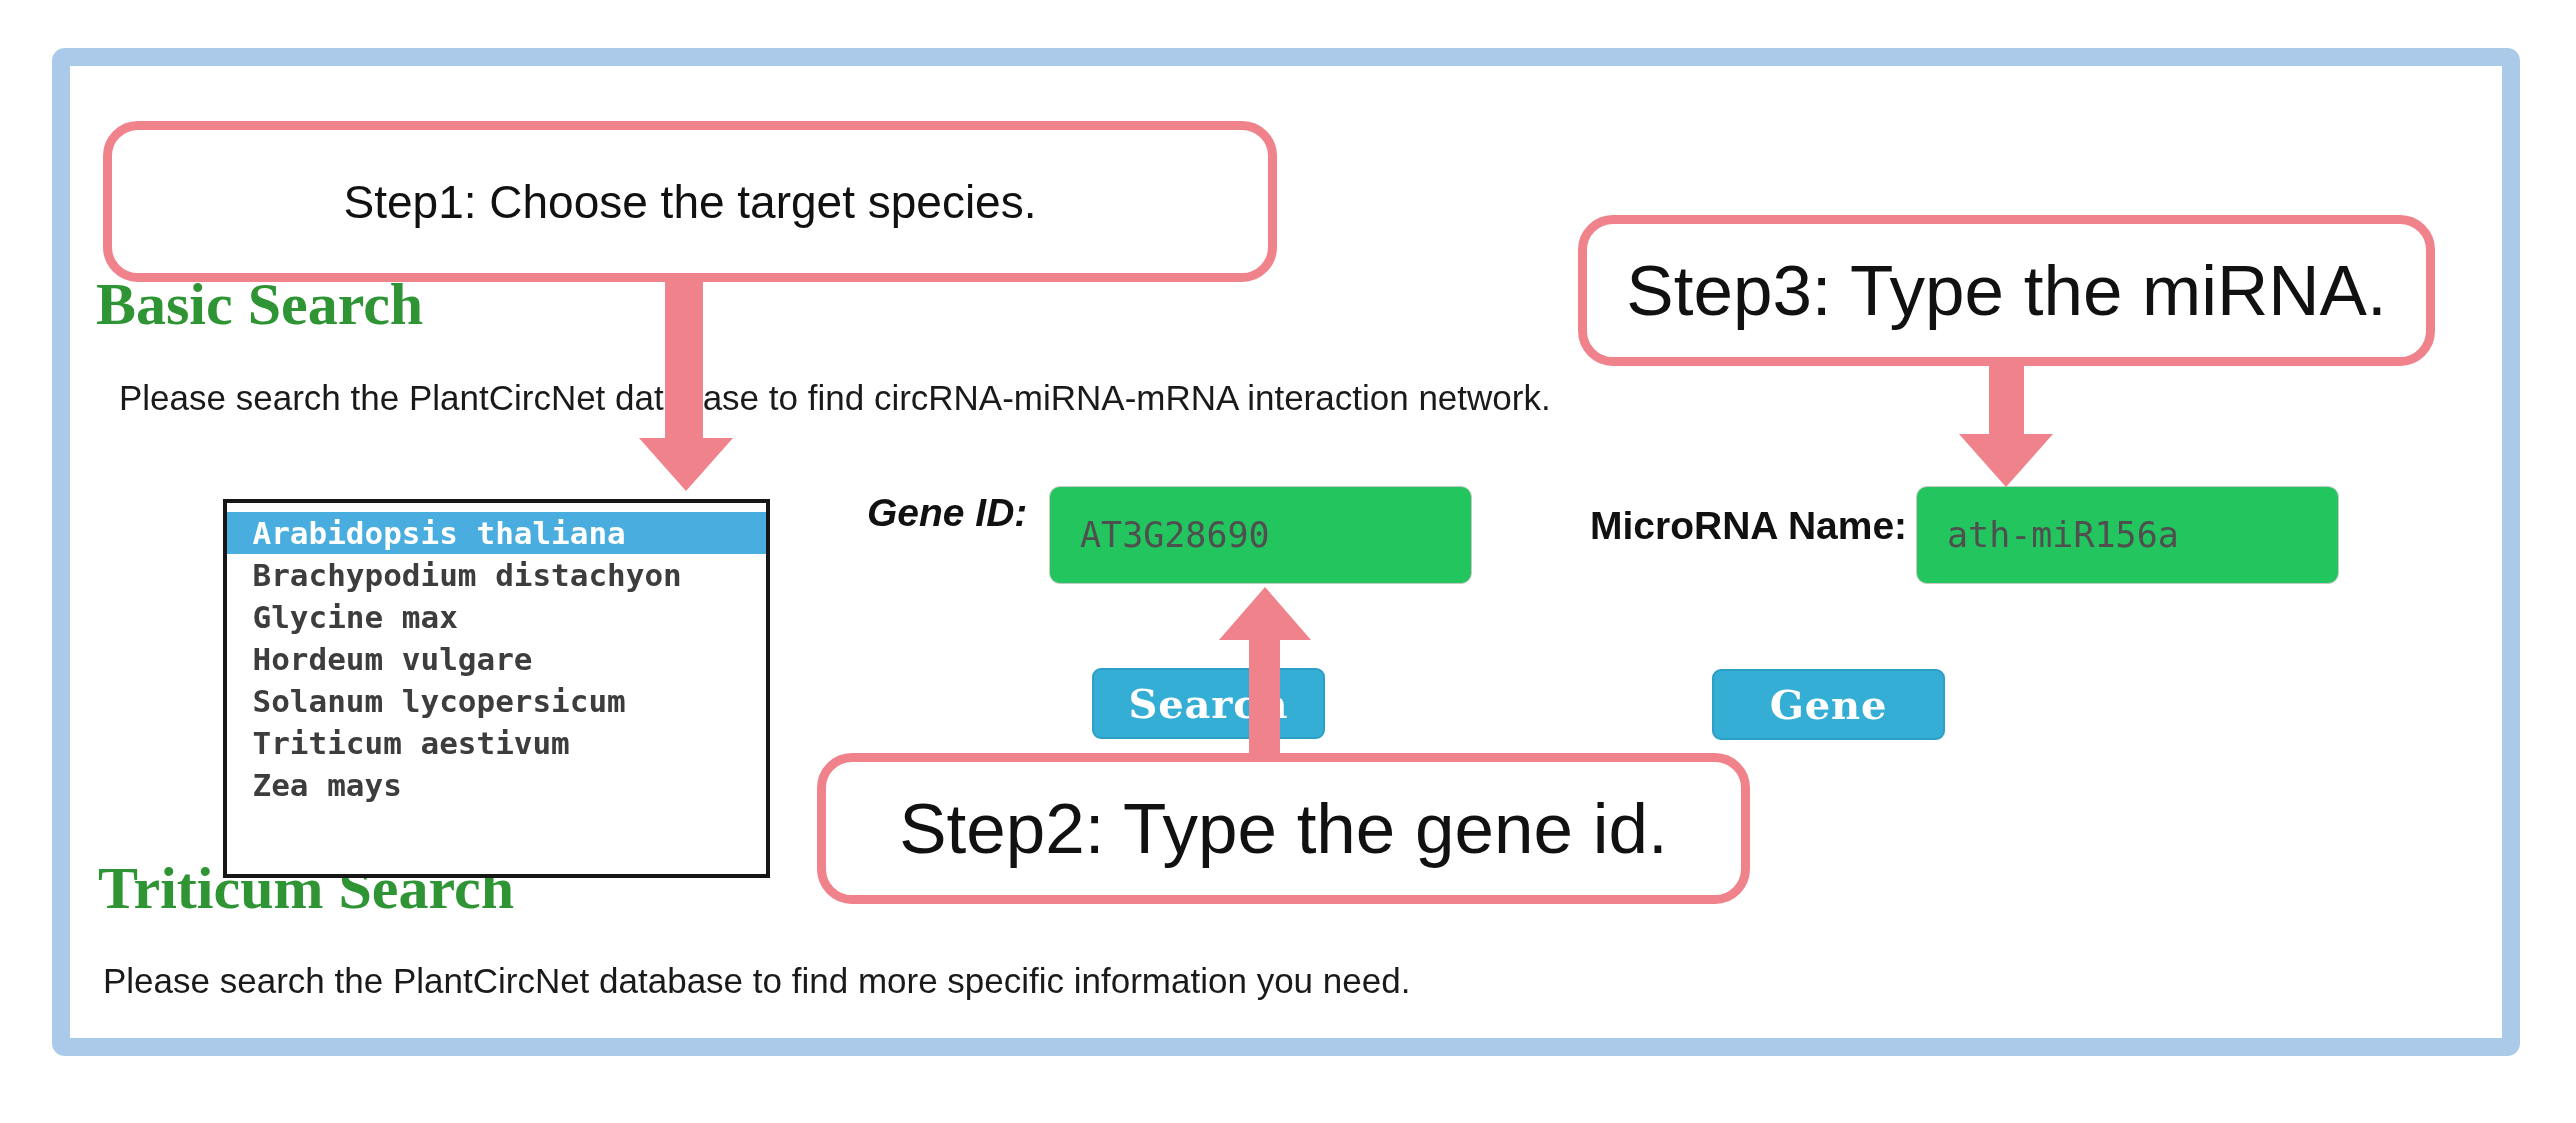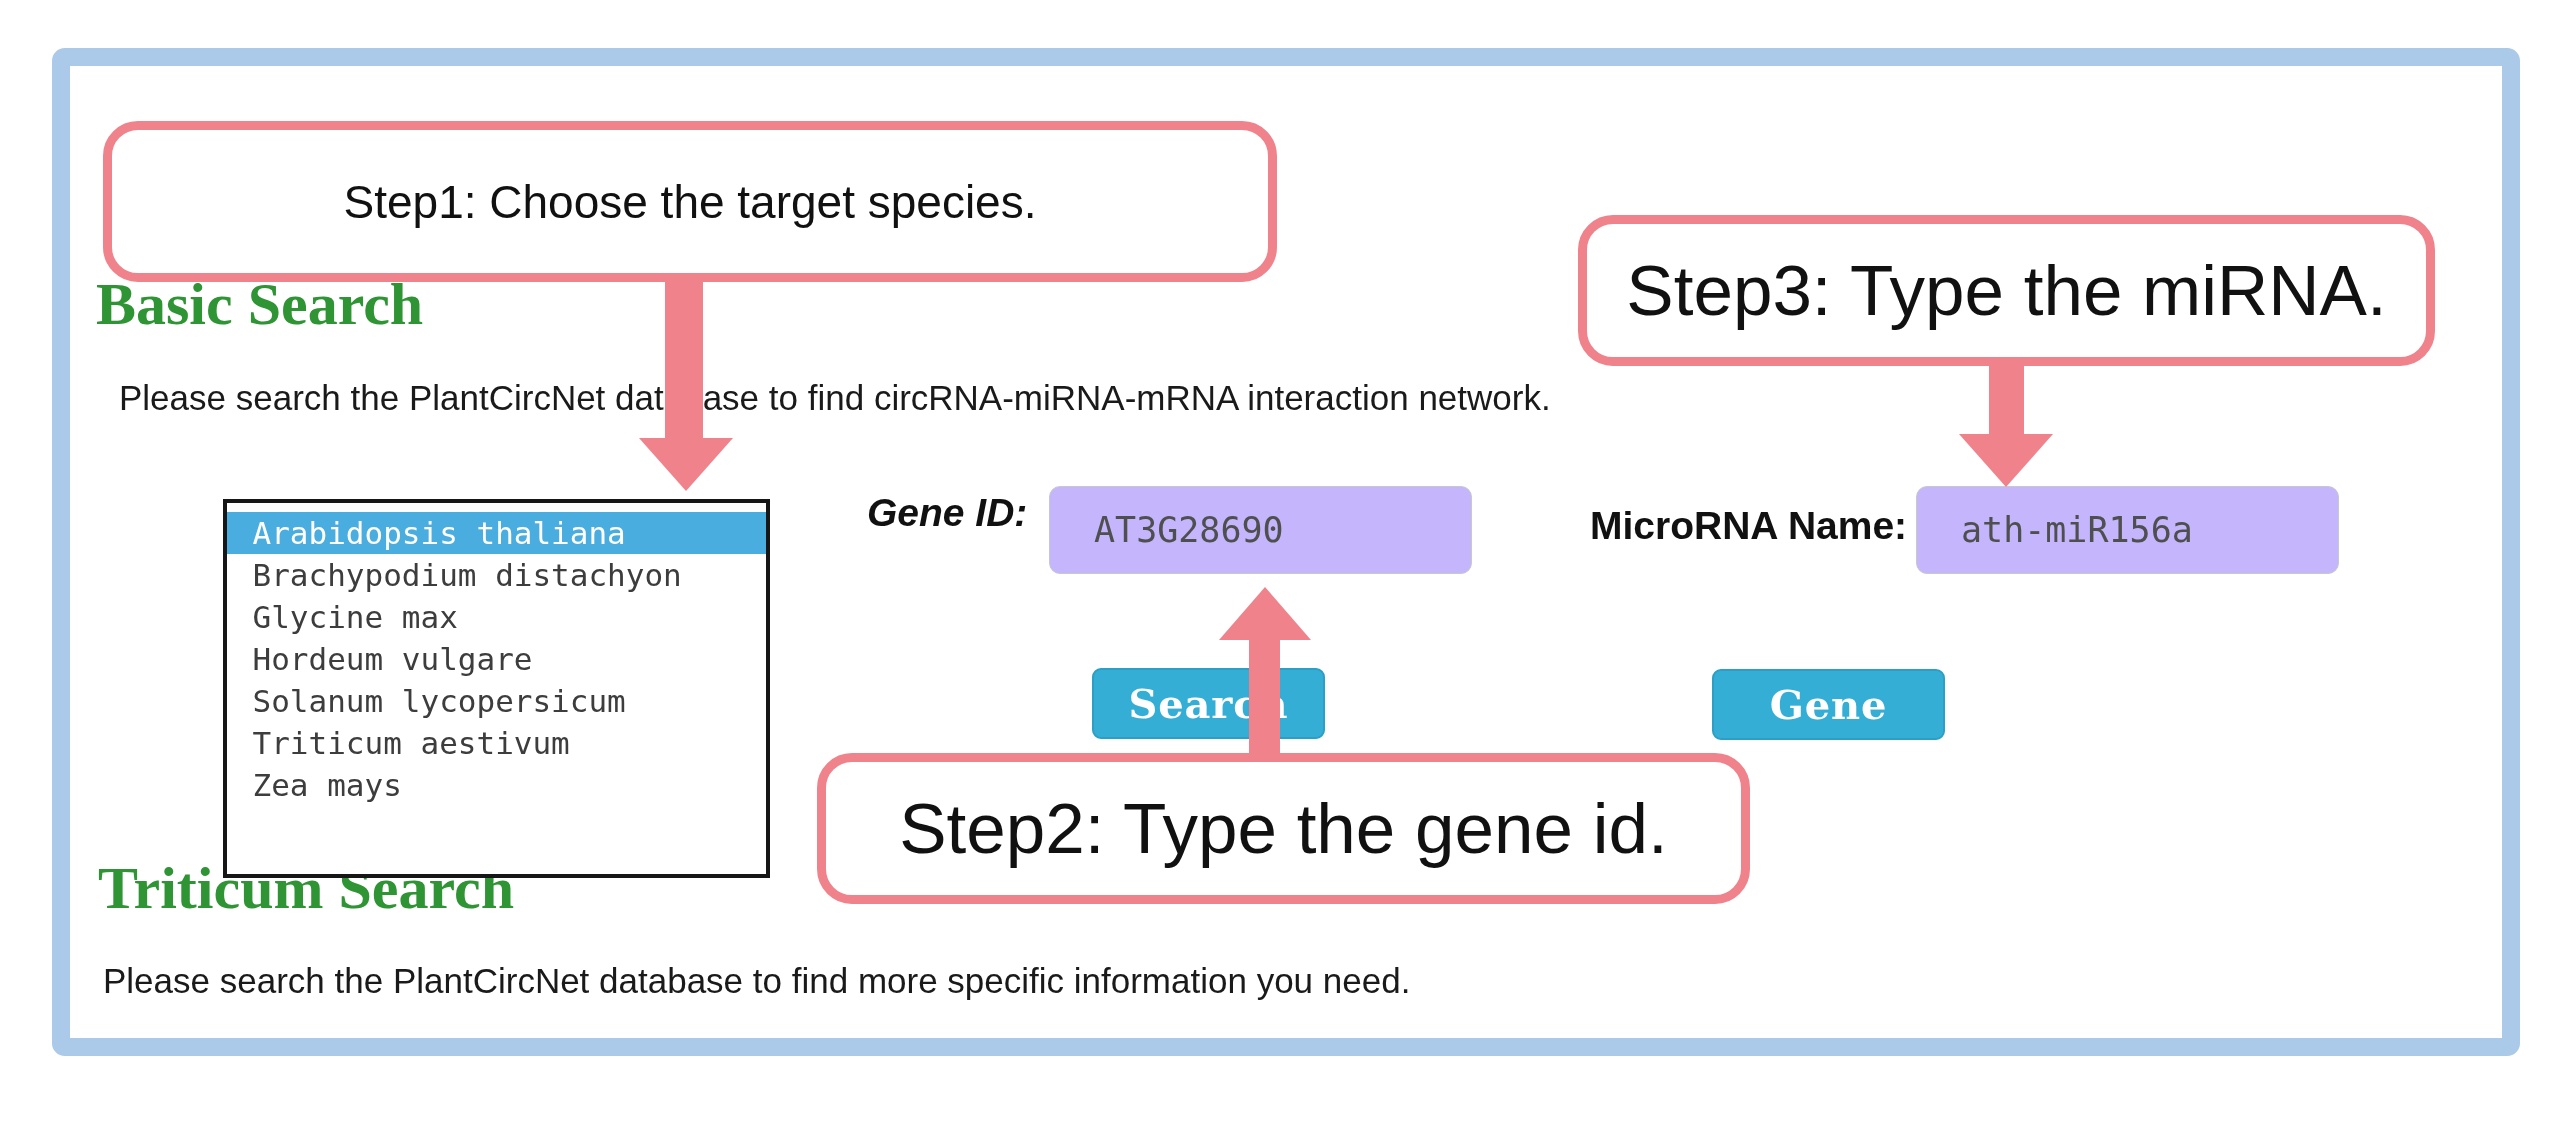--- a/index.html
+++ b/index.html
@@ -18,31 +18,31 @@
 
   .section-desc { position:absolute; font-size:35px; color:#1a1a1a; z-index:1; white-space:nowrap; }
   #basic-desc { left:119px; top:378px; }
   #sequence-desc { left:103px; top:961px; }
 
   
   .listbox { position:absolute; left:223px; top:499px; width:547px; height:379px;
              background:#ffffff; border:4.6px solid #161616; z-index:3; padding-top:9px; }
   .list-item { height:42px; line-height:42px; padding-left:25.5px;
                font-family:"DejaVu Sans Mono", monospace; font-size:31px; color:#3d3d3d;
-               white-space:nowrap; }
+               white-space:nowrap;font-weight:bold; }
   .list-item.selected { background:#4aade0; color:#ffffff; }
 
   
   .field-label { position:absolute; font-weight:bold; font-size:39px; color:#111111; z-index:2; white-space:nowrap; }
   #gene-label { left:867px; top:491px;font-style:italic; }
   #mirna-label { left:1590px; top:504px; }
 
-  .text-input { position:absolute; height:88px; border:1.8px solid #c9c9c9; border-radius:11px;
-                background:#c4b5fd; font-family:"DejaVu Sans Mono", monospace; font-size:35px;
-                color:#4f4f4f; padding-left:44px; z-index:2; outline:none; }
+  .text-input { position:absolute; height:98px; border:1.8px solid #c9c9c9; border-radius:11px;
+                background:#22c55e; font-family:"DejaVu Sans Mono", monospace; font-size:35px;
+                color:#4f4f4f; padding-left:30px; z-index:2; outline:none; }
   #gene-input  { left:1049px; top:486px; width:423px; }
   #mirna-input { left:1916px; top:486px; width:423px; }
 
   
   .action-button { position:absolute; width:233px; height:71px; background:#35aed6;
                    border:2.7px solid #2b9fc6; border-radius:9px; color:#ffffff;
                    font-family:"DejaVu Serif", serif; font-weight:bold; font-size:40px;
                    display:flex; align-items:center; justify-content:center; z-index:2;
                    letter-spacing:0.9px; cursor:pointer; }
   #search-button { left:1092px; top:668px; }

